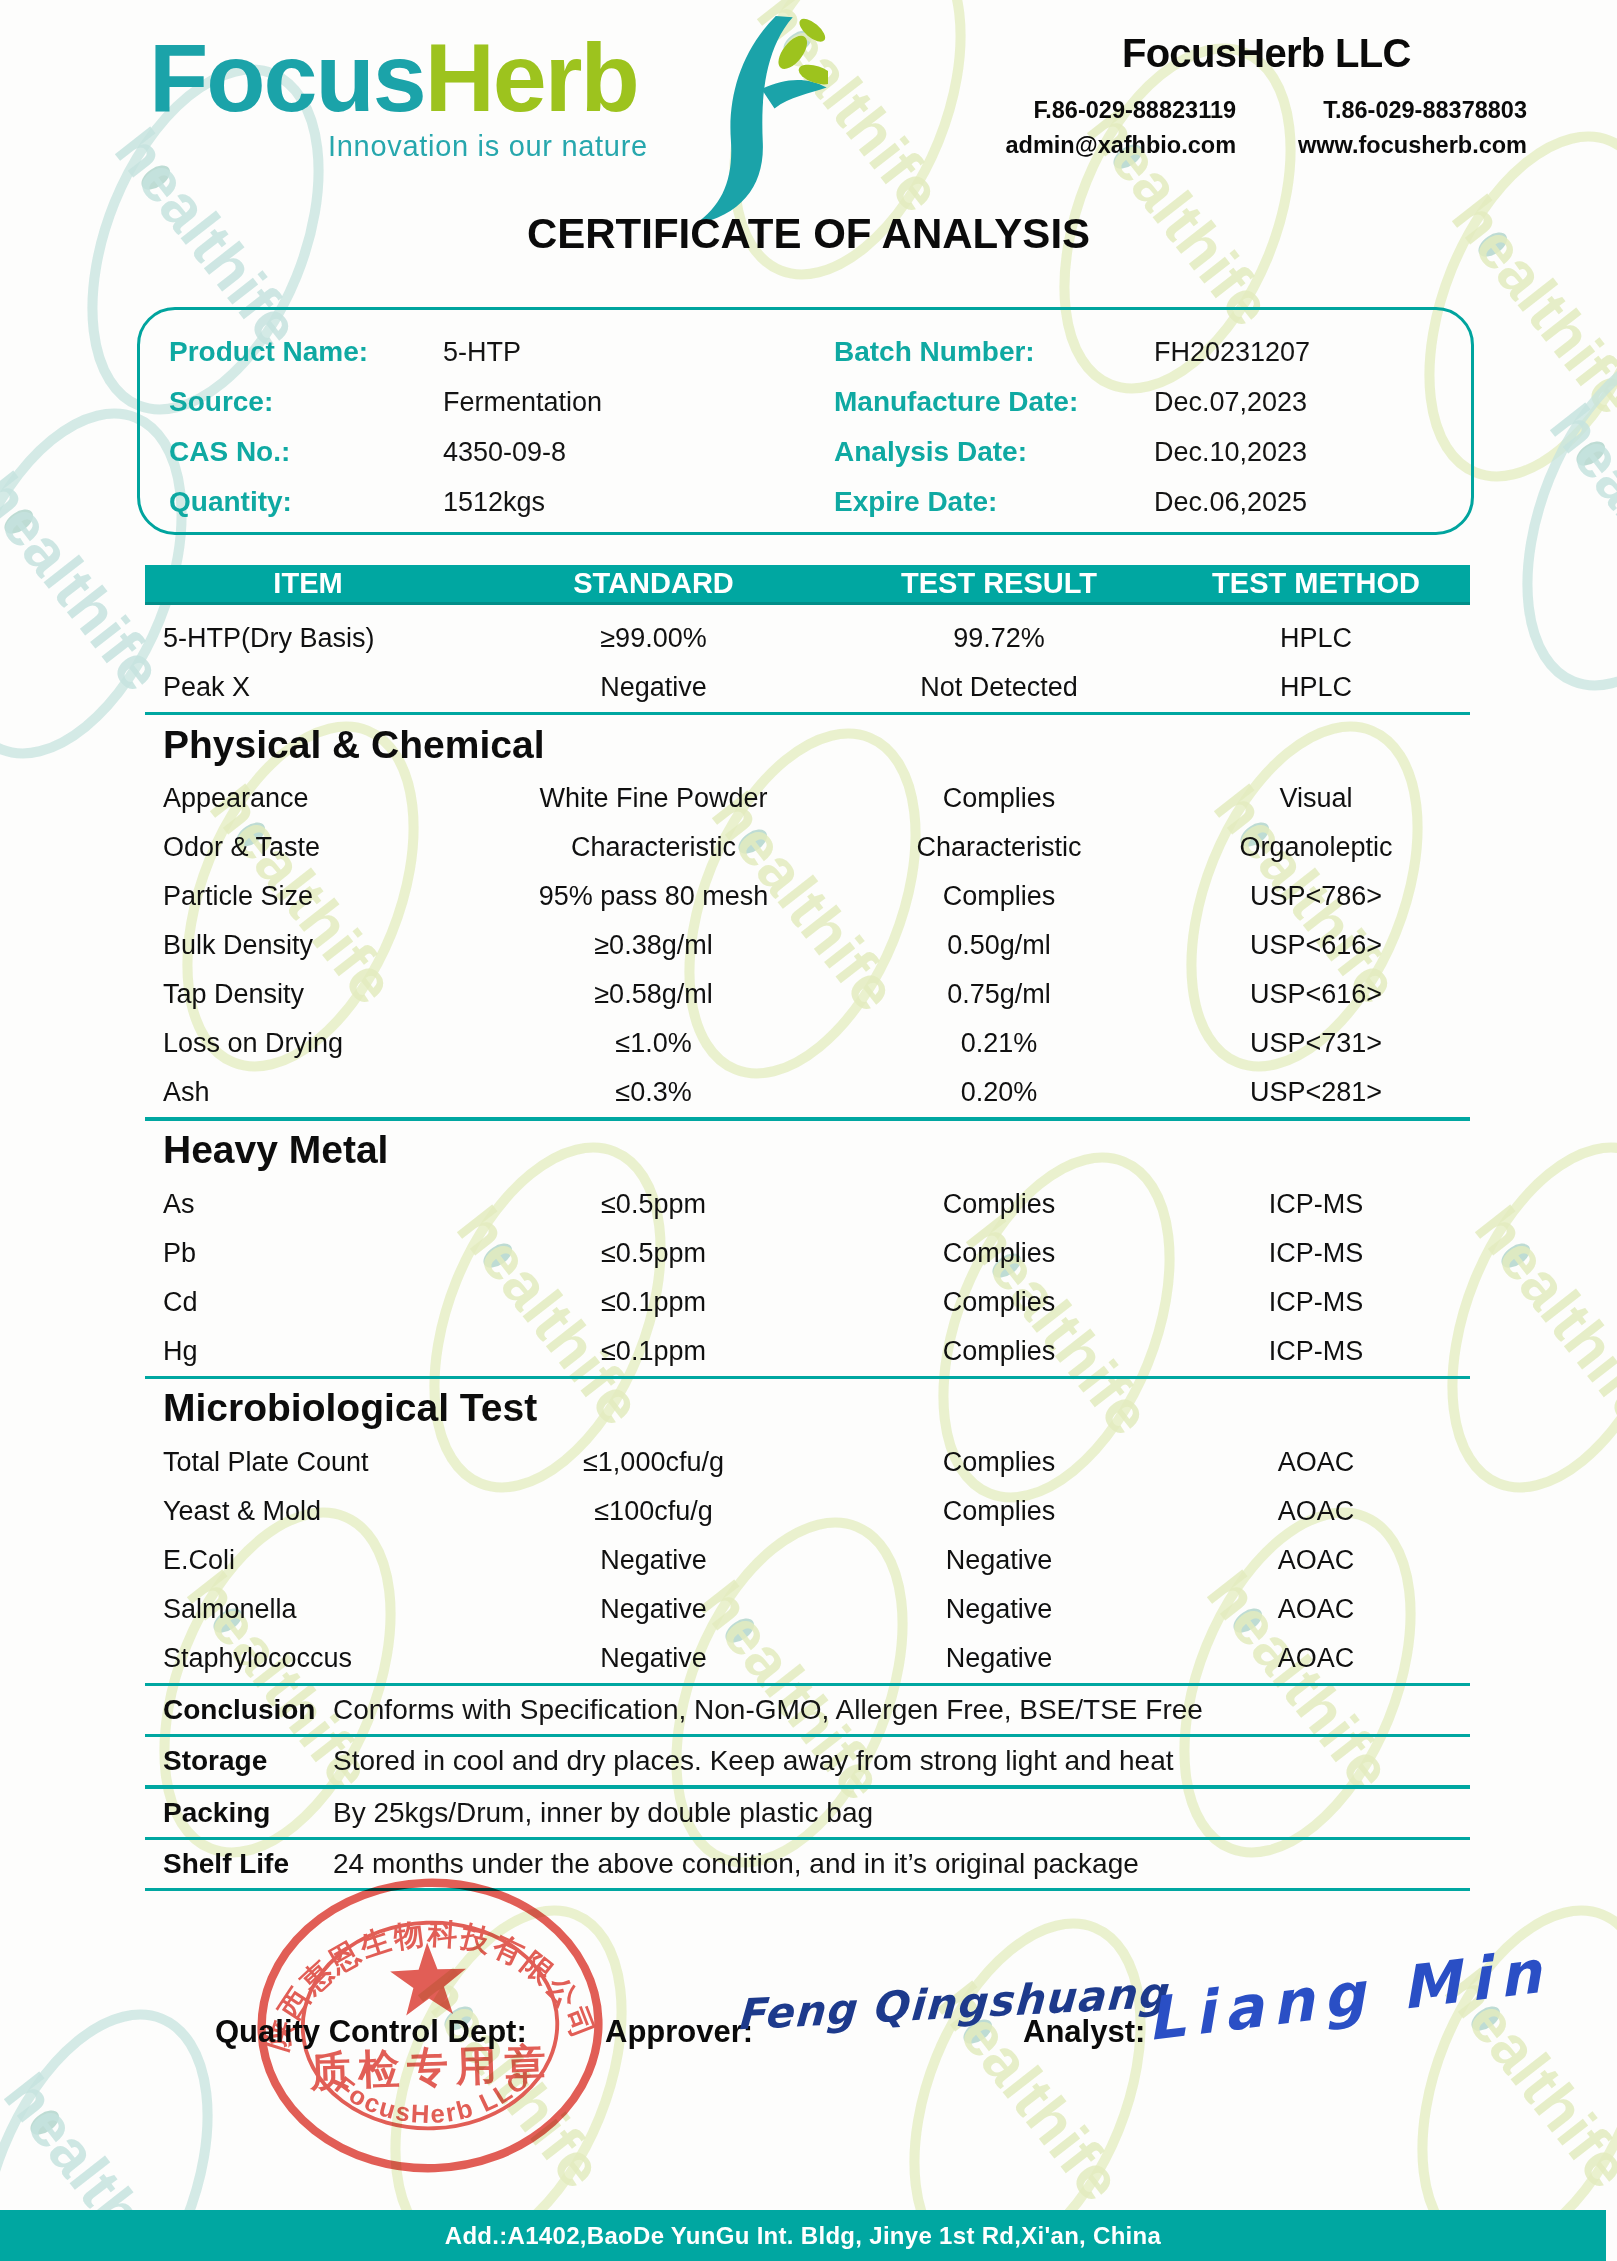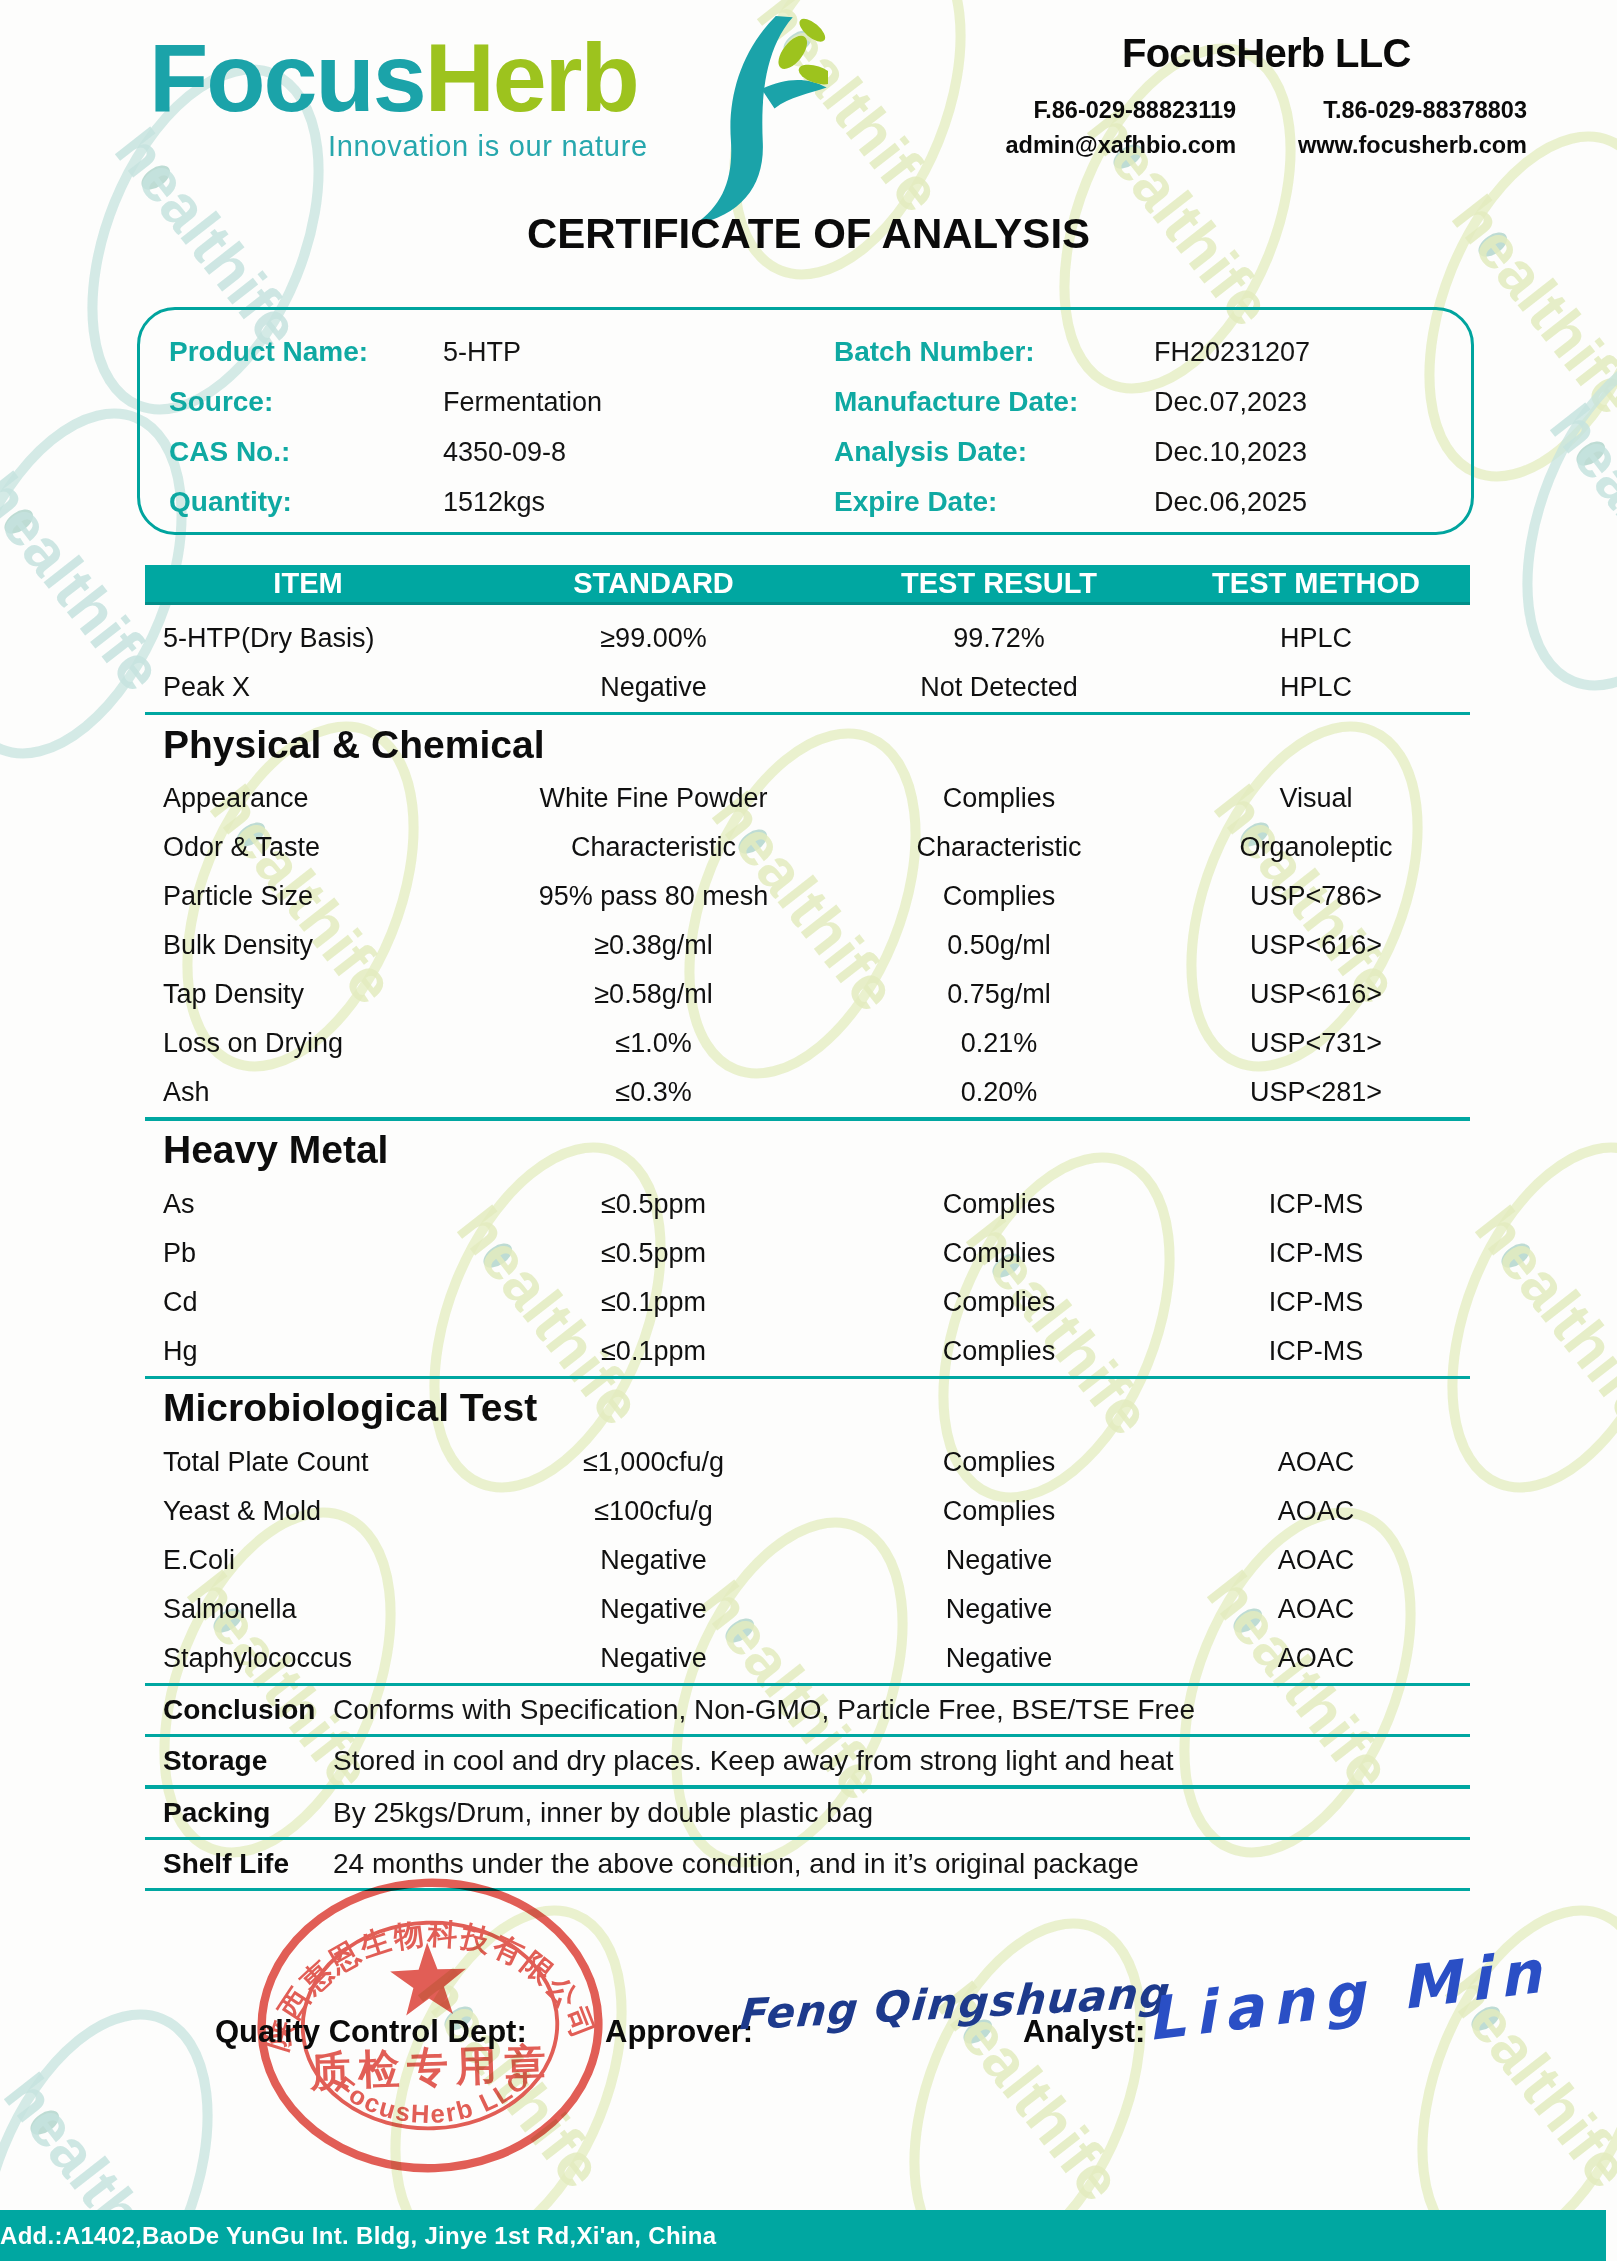--- a/index.html
+++ b/index.html
@@ -61,21 +61,21 @@
     font-style:italic; white-space:nowrap; }
   .sig-approver { left:740px; top:1979px; font-size:42px; font-weight:700; color:#1d3a8c;
     transform:rotate(-3deg) skewX(-8deg); letter-spacing:1.3px; }
   .sig-analyst { left:1151px; top:1960px; font-size:59px; font-weight:700; color:#2a4fc5;
     transform:rotate(-7deg) skewX(-6deg); letter-spacing:9px; }
   
   .stamp { position:absolute; left:250px; top:1873px; width:360px; height:305px; z-index:3;
     mix-blend-mode:multiply; opacity:0.88; transform:rotate(-2deg); }
   
   .footer-bar { position:absolute; left:0; right:11px; bottom:0; height:51px; background:#00a7a1;
-    z-index:2; display:flex; align-items:center; justify-content:flex-start; }
+    z-index:2; display:flex; align-items:center; justify-content:center; }
   .footer-text { color:#ffffff; font-size:24px; font-weight:700; letter-spacing:0.3px; }
 </style>
 </head>
 <body>
 
 <svg width="0" height="0" style="position:absolute" aria-hidden="true">
   <defs>
     <symbol id="wm-sym" viewBox="0 0 420 620">
       <g transform="rotate(22 210 310)">
         <ellipse cx="210" cy="310" rx="146" ry="266" fill="none" stroke="currentColor" stroke-width="15" opacity="0.75"></ellipse>
@@ -314,21 +314,21 @@
   <div class="trow">
     <div class="c0">Staphylococcus</div>
     <div>Negative</div>
     <div>Negative</div>
     <div>AOAC</div>
   </div>
   <div class="tline"></div>
 
   <div class="srow">
     <div class="slabel">Conclusion</div>
-    <div class="svalue">Conforms with Specification, Non-GMO, Particle Free, BSE/TSE Free</div>
+    <div class="svalue">Conforms with Specification, Non-GMO, Allergen Free, BSE/TSE Free</div>
   </div>
   <div class="tline"></div>
   <div class="srow">
     <div class="slabel">Storage</div>
     <div class="svalue">Stored in cool and dry places. Keep away from strong light and heat</div>
   </div>
   <div class="tline"></div>
   <div class="srow">
     <div class="slabel">Packing</div>
     <div class="svalue">By 25kgs/Drum, inner by double plastic bag</div>

